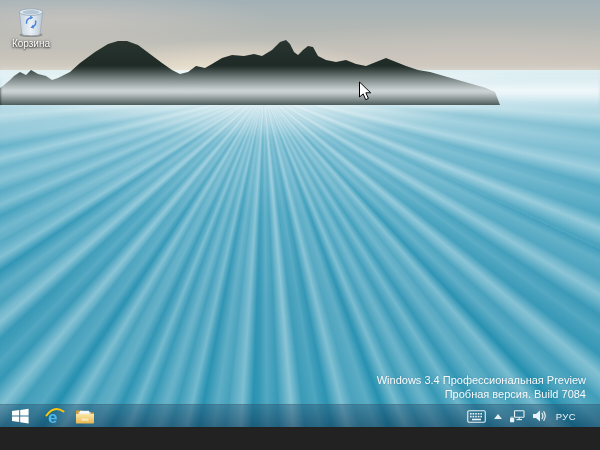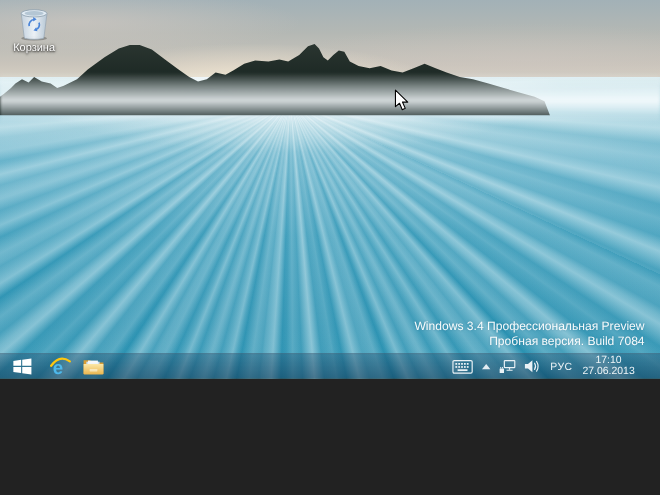--- a/index.html
+++ b/index.html
@@ -1,16 +1,16 @@
 <!DOCTYPE html>
 <html><head>
 <meta charset="utf-8">
 <style>
   html,body{margin:0;padding:0;background:#222;}
-  .screen{position:relative;width:600px;height:344px;overflow:hidden;
+  .screen{position:relative;width:600px;height:427px;overflow:hidden;
     font-family:"Liberation Sans",sans-serif;-webkit-font-smoothing:antialiased;}
 
   
   .sky{position:absolute;left:0;top:0;width:600px;height:100px;
     background:
       radial-gradient(ellipse 40% 55% at 38% 78%, rgba(248,236,214,.85), rgba(248,236,214,0) 70%),
       radial-gradient(ellipse 45% 40% at 12% 20%, rgba(214,204,196,.55), rgba(214,204,196,0) 75%),
       radial-gradient(ellipse 50% 45% at 80% 55%, rgba(206,198,192,.5), rgba(206,198,192,0) 75%),
       linear-gradient(180deg,#a2b1b7 0%,#b4b8b4 30%,#c9c4bb 58%,#ded7c9 80%,#e9e9e0 100%);}
   .sea{position:absolute;left:0;top:70px;width:600px;height:380px;
@@ -184,20 +184,16 @@
       <div class="tray-btn">
         <svg width="14" height="12" viewBox="0 0 14 12">
           <polygon points="0,4 3,4 7,.5 7,11.5 3,8 0,8" fill="#e9f2f6"></polygon>
           <path d="M9,3.2 Q10.8,6 9,8.8" fill="none" stroke="#e9f2f6" stroke-width="1.1" stroke-linecap="round"></path>
           <path d="M10.8,1.6 Q13.6,6 10.8,10.4" fill="none" stroke="#e9f2f6" stroke-width="1.1" stroke-linecap="round"></path>
         </svg>
       </div>
 
       <div class="lang">РУС</div>
 
-      <div class="clock">
-        <div>17:10</div>
-        <div>27.06.2013</div>
-      </div>
 
     </div>
   </div>
 </div>
 
 </body></html>

